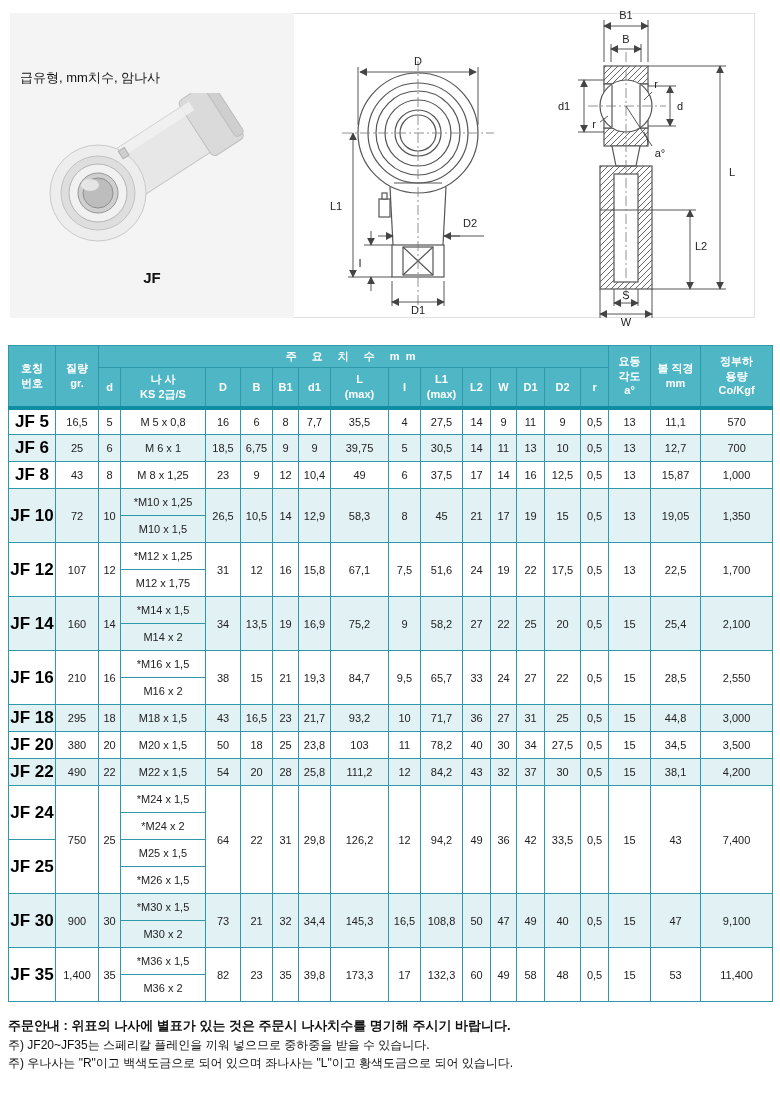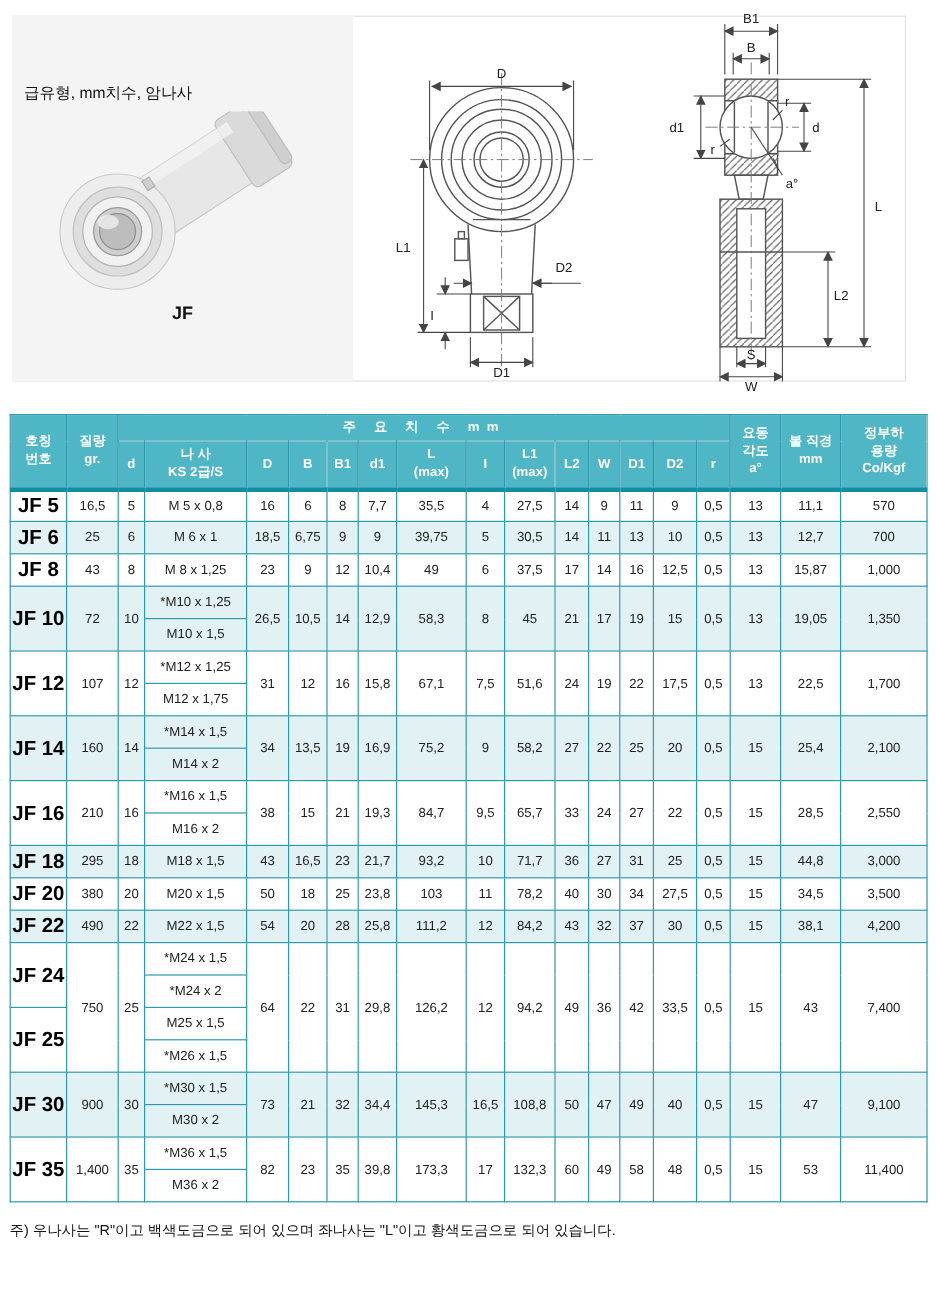--- a/index.html
+++ b/index.html
@@ -8,21 +8,21 @@
   html,body{margin:0;padding:0;}
   body{
     width:780px;height:1097px;position:relative;background:#ffffff;
     font-family:"Liberation Sans","DejaVu Sans",sans-serif;color:#222;
   }
   
   .topbox{position:absolute;left:10px;top:13px;width:745px;height:305px;border:1px solid #e2e2e2;box-sizing:border-box;}
   .photo-panel{position:absolute;left:10px;top:13px;width:284px;height:305px;background:#f4f4f4;}
   .caption{position:absolute;left:10px;top:56px;font-size:13px;font-weight:normal;color:#111;letter-spacing:0px;}
   .product-svg{position:absolute;left:22px;top:80px;}
-  .model{position:absolute;left:0;top:240px;width:100%;text-align:center;font-size:15px;font-weight:bold;color:#111;}
+  .model{position:absolute;left:0;top:256px;width:100%;text-align:center;font-size:15px;font-weight:bold;color:#111;}
   .front-svg{position:absolute;left:298px;top:15px;}
   .side-svg{position:absolute;left:548px;top:4px;}
   svg text{font-family:"Liberation Sans","DejaVu Sans",sans-serif;font-size:11px;fill:#222;}
   
   #spec{position:absolute;left:8px;top:345px;width:764px;border-collapse:collapse;table-layout:fixed;}
   #spec th,#spec td{border:1px solid var(--grid);padding:0;overflow:hidden;white-space:nowrap;text-align:center;vertical-align:middle;}
   #spec thead th{background:var(--hbg);color:#fff;font-weight:bold;font-size:11px;line-height:1.3;}
   #spec thead tr:first-child{height:22px;}
   #spec thead tr:last-child{height:40px;}
   #spec thead th.main{letter-spacing:6px;}
@@ -527,14 +527,16 @@
         <td rowspan="2">53</td>
         <td rowspan="2">11,400</td>
       </tr>
       <tr>
         <td class="thread">M36 x 2</td>
       </tr>
     </tbody>
   </table>
 
 <div class="notes">
+  <div class="note bold">주문안내 : 위표의 나사에 별표가 있는 것은 주문시 나사치수를 명기해 주시기 바랍니다.</div>
+  <div class="note">주) JF20~JF35는 스페리칼 플레인을 끼워 넣으므로 중하중을 받을 수 있습니다.</div>
   <div class="note">주) 우나사는 "R"이고 백색도금으로 되어 있으며 좌나사는 "L"이고 황색도금으로 되어 있습니다.</div>
 </div>
 
 </body></html>

